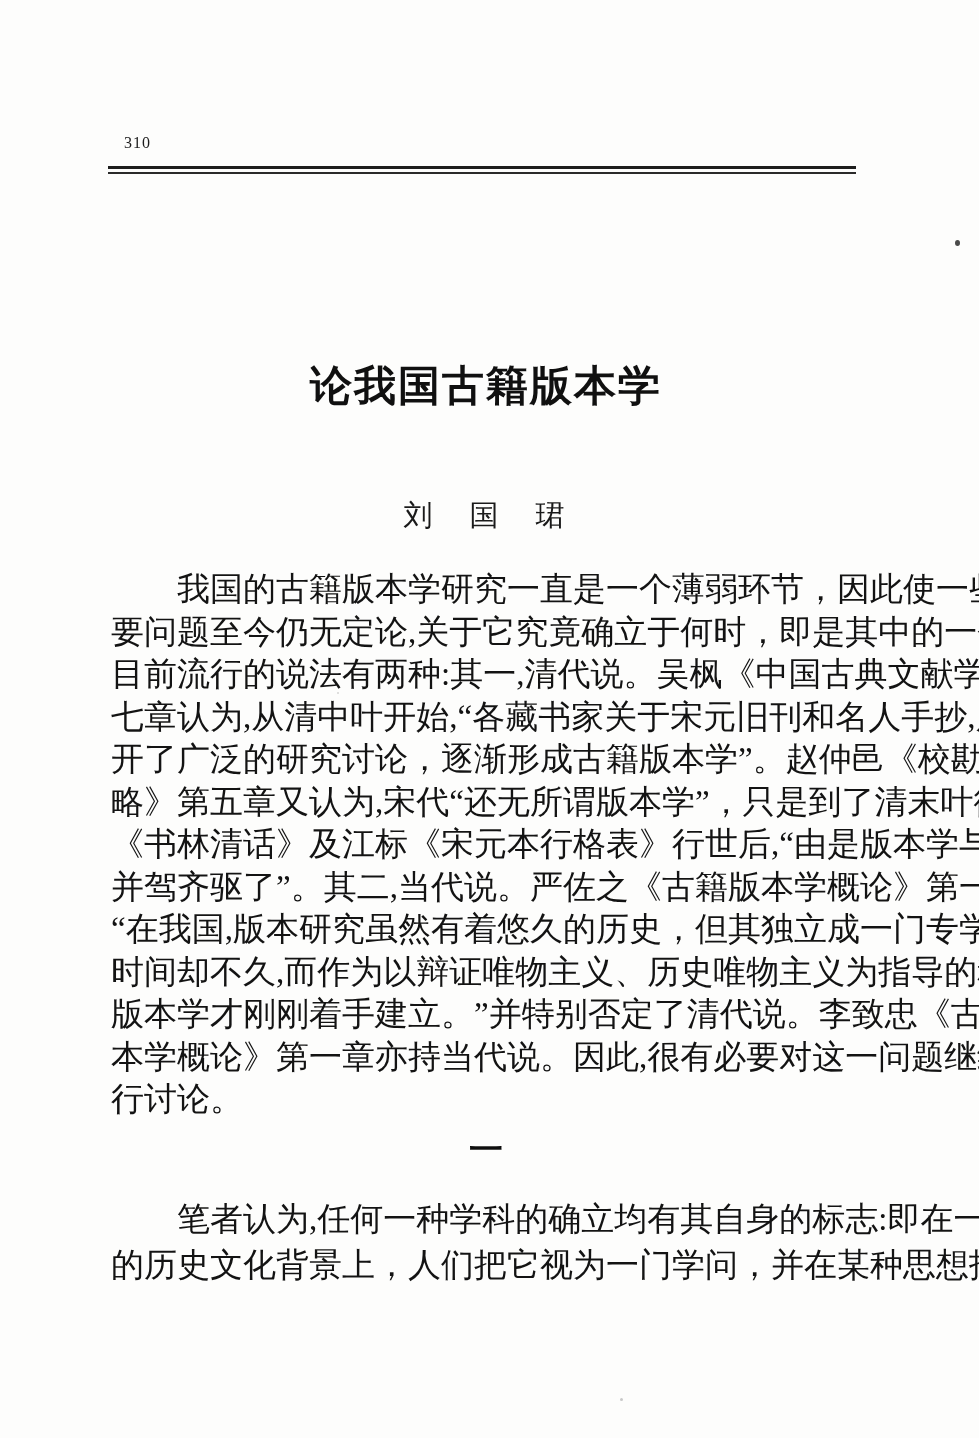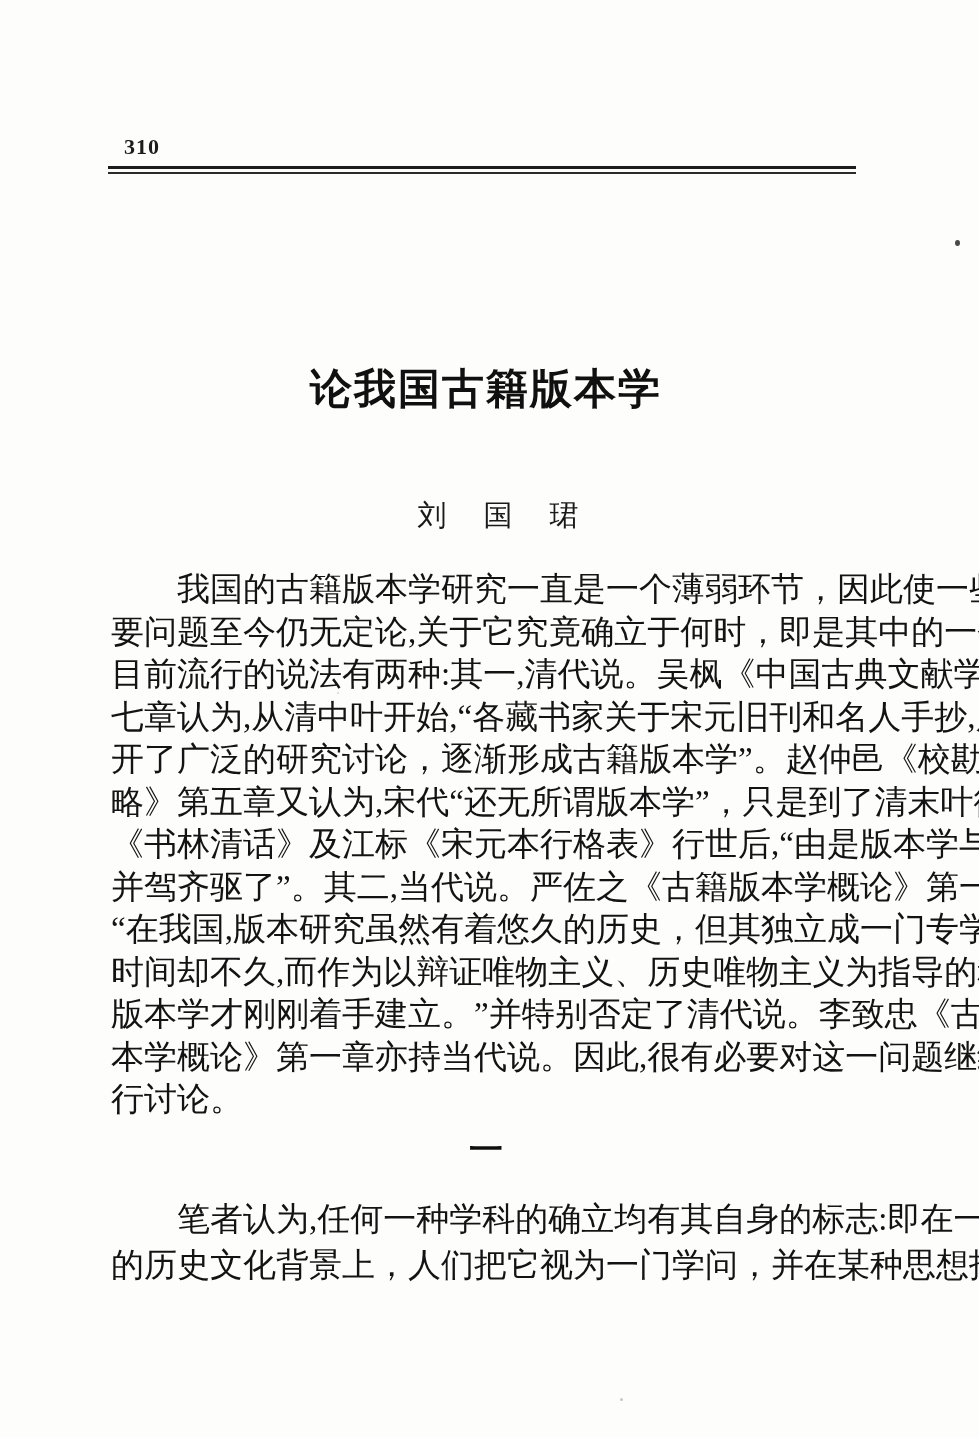--- a/index.html
+++ b/index.html
@@ -13,53 +13,54 @@
     height: 1438px;
     background: #fdfdfc;
     overflow: hidden;
     font-family: "Liberation Serif", "DejaVu Serif", serif;
     color: #141414;
   }
   .page-number {
     position: absolute;
     left: 124px;
     top: 134px;
-    font-size: 22px;
-    font-weight: bold;
+    font-size: 16px;
+    font-weight: normal;
     letter-spacing: 1px;
     color: #1c1c1c;
   }
   .rule {
     position: absolute;
     left: 108px;
     top: 166px;
     width: 748px;
     height: 3px;
     border-top: 3px solid #1d1d1d;
     border-bottom: 2px solid #2a2a2a;
   }
   .title-block {
     position: absolute;
     left: 110px;
     top: 362px;
     width: 752px;
     text-align: center;
     margin: 0;
+    font-family: Liberation Mono, monospace;
   }
   .title-line {
     display: block;
     font-size: 42px;
     line-height: 54px;
     font-weight: bold;
     letter-spacing: 2px;
     color: #101010;
   }
   .author {
     position: absolute;
-    left: 124px;
+    left: 110px;
     top: 496px;
     width: 752px;
     text-align: center;
     font-size: 29px;
     letter-spacing: 4px;
     color: #1a1a1a;
   }
   .body-text {
     position: absolute;
     left: 111px;

